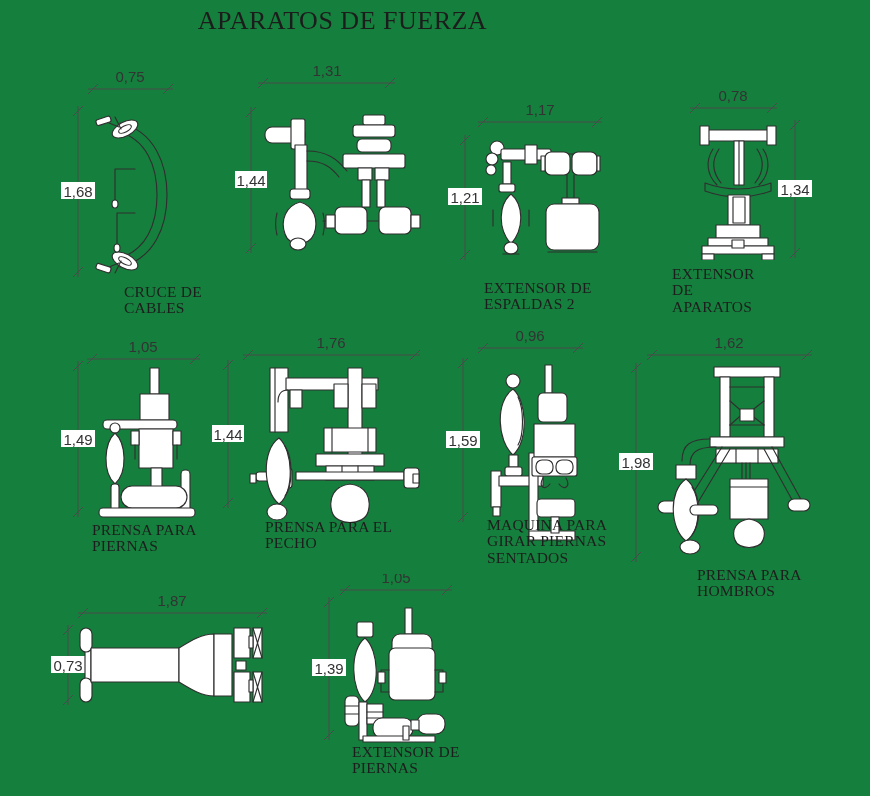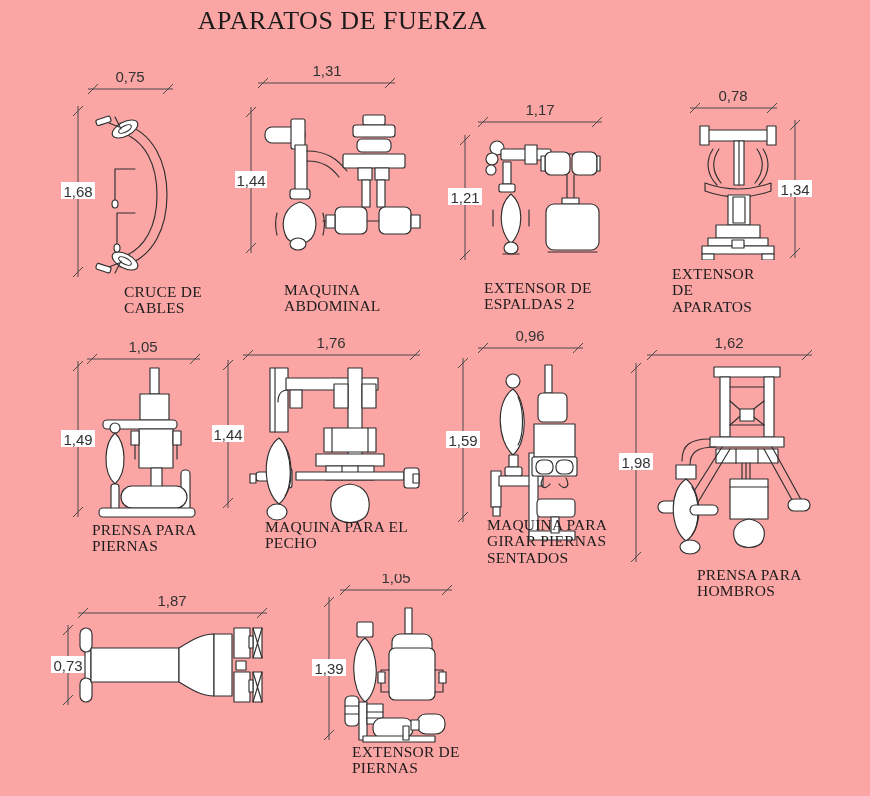--- a/index.html
+++ b/index.html
@@ -1,16 +1,16 @@
 <!DOCTYPE html>
 <html><head>
 <meta charset="utf-8">
 <style>
   html,body{margin:0;padding:0;background:#fff;}
-  .page{position:relative;width:870px;height:796px;background:#fca5a5;overflow:hidden;
+  .page{position:relative;width:870px;height:796px;background:#15803d;overflow:hidden;
         font-family:"Liberation Serif","DejaVu Serif",serif;}
   .title{position:absolute;left:170px;top:6px;width:345px;text-align:center;
          font-size:26px;letter-spacing:.5px;color:#1c1c1c;white-space:nowrap;}
   .figure{position:absolute;}
   .art{stroke:#2f2f2f;stroke-width:1.15;fill:#fff;stroke-linejoin:round;stroke-linecap:round;}
   .dim{stroke:#4a4a4a;stroke-width:1;fill:none;}
   .dimtext{font-family:"Liberation Sans","DejaVu Sans",sans-serif;font-size:15px;
            fill:#333;stroke:none;text-anchor:middle;}
   .mask{fill:#fff;stroke:none;}
   .mlabel{position:absolute;font-size:15.5px;line-height:1.06;color:#1d1d1d;
@@ -95,24 +95,20 @@
         <rect x="110" y="53" width="14" height="12"></rect>
       <rect x="97" y="65" width="8" height="27"></rect>
         <rect x="112" y="65" width="8" height="27"></rect>
       <line x1="58" y1="106" x2="152" y2="106"></line>
       <rect x="70" y="92" width="32" height="27" rx="6"></rect>
         <rect x="114" y="92" width="32" height="27" rx="6"></rect>
       <rect x="61" y="100" width="9" height="13"></rect>
         <rect x="146" y="100" width="9" height="13"></rect>
     </g>
   </svg>
-  <div class="mlabel" style="left:284px;top:282px">
-    <span>MAQUINA</span>
-    <span>ABDOMINAL</span>
-  </div>
 
   <svg class="figure" style="left:445px;top:100px" width="165" height="160">
     <g class="dim">
       <line x1="33" y1="22" x2="157" y2="22"></line>
         <line x1="33" y1="27" x2="43" y2="17"></line>
         <line x1="147" y1="27" x2="157" y2="17"></line>
       <text class="dimtext" x="95" y="15">1,17</text>
     </g>
     <g class="dim">
       <line x1="20" y1="35" x2="20" y2="160"></line>
@@ -265,21 +261,21 @@
       <rect x="2" y="106" width="6" height="9"></rect>
       <rect x="156" y="100" width="15" height="20" rx="3"></rect>
         <rect x="165" y="106" width="6" height="9"></rect>
       <path d="M102,116 C118,118 124,130 120,144 C116,158 88,158 84,144 C80,130 86,118 102,116 Z"></path>
       <path d="M31,70 C45,82 47,124 31,136 C15,124 13,82 31,70 Z"></path>
       <path fill="none" d="M37,78 C45,90 45,118 37,128"></path>
       <ellipse cx="29" cy="144" rx="10" ry="8"></ellipse>
     </g>
   </svg>
   <div class="mlabel" style="left:265px;top:519px">
-    <span>MAQUINA PARA EL</span>
+    <span>PRENSA PARA EL</span>
     <span>PECHO</span>
   </div>
 
   <svg class="figure" style="left:440px;top:330px" width="150" height="222">
     <g class="dim">
       <line x1="38" y1="18" x2="143" y2="18"></line>
         <line x1="38" y1="23" x2="48" y2="13"></line>
         <line x1="133" y1="23" x2="143" y2="13"></line>
       <text class="dimtext" x="90" y="11">0,96</text>
     </g>

